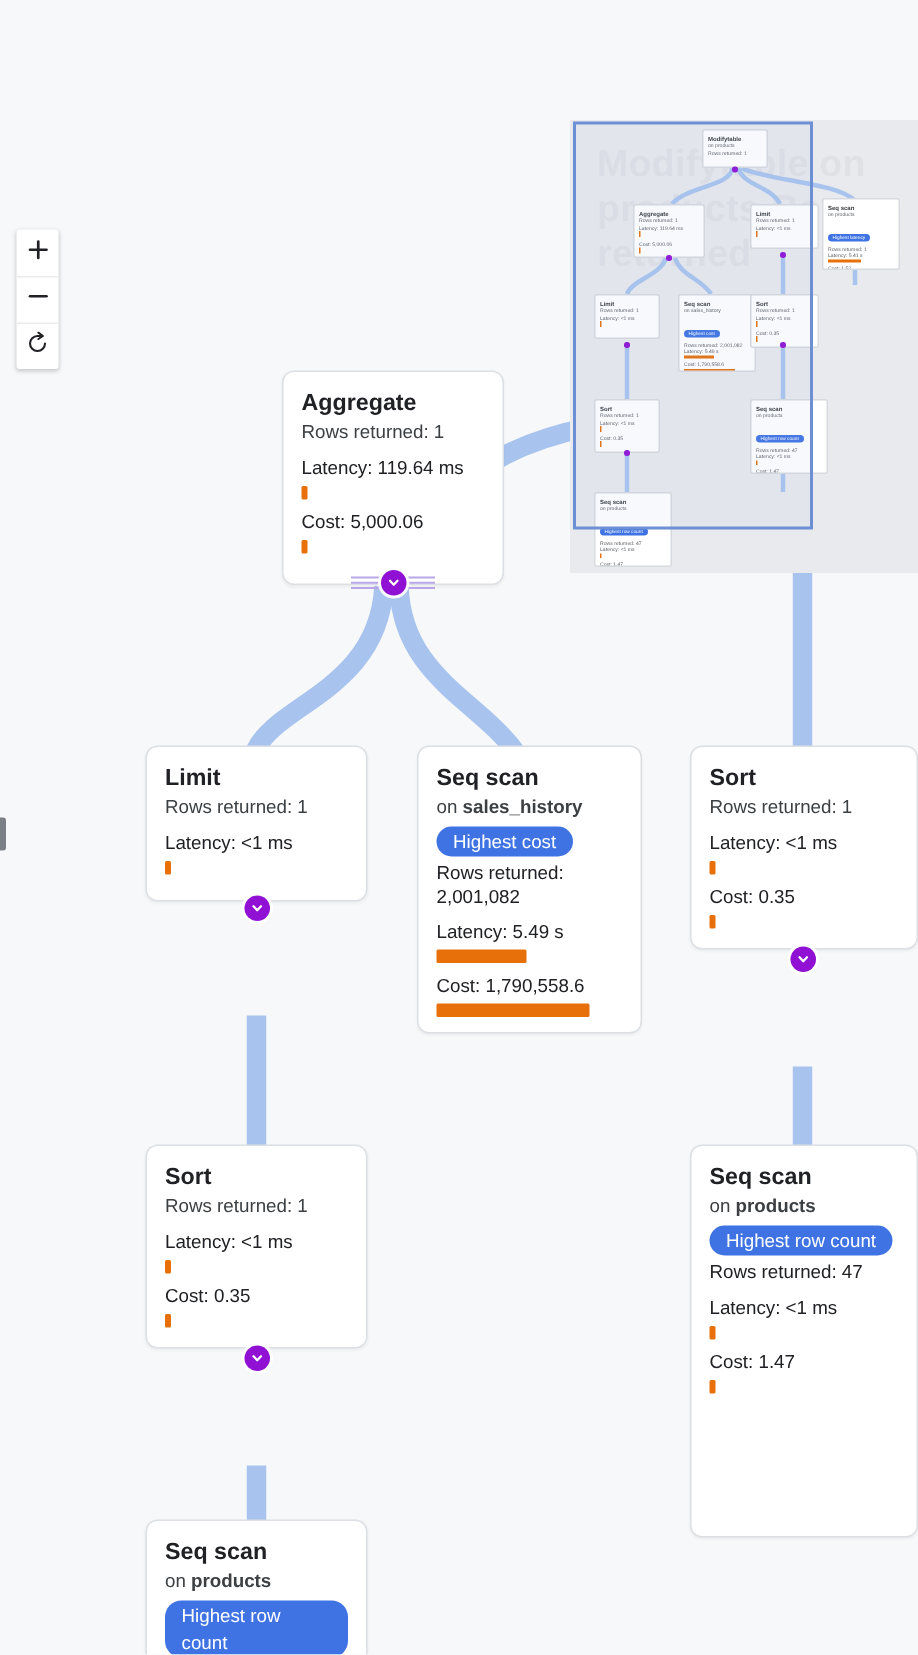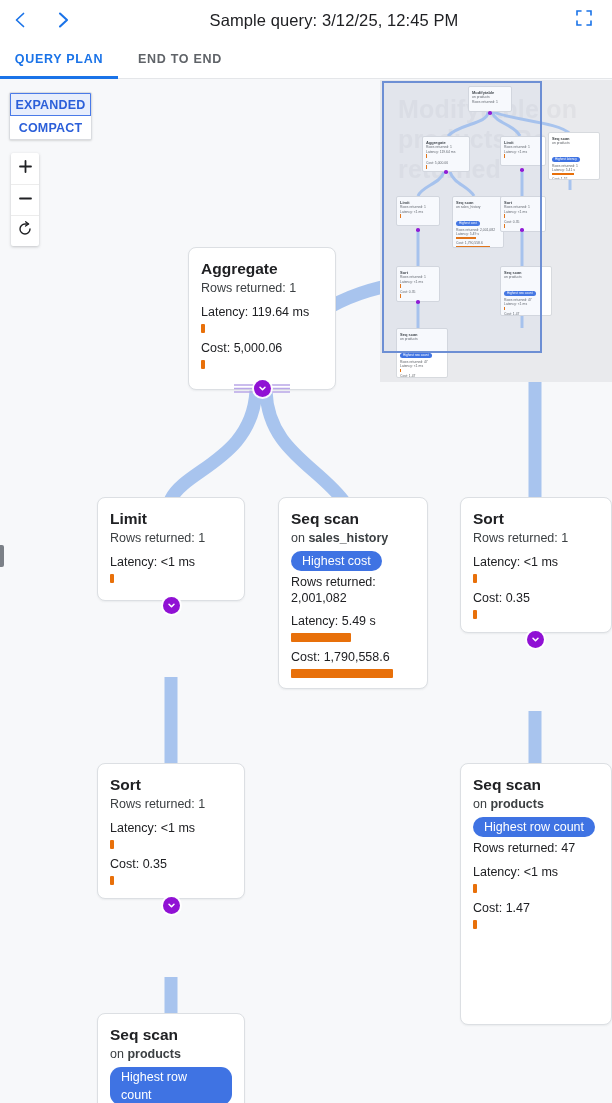--- a/index.html
+++ b/index.html
@@ -139,73 +139,41 @@
   .mini-view {
     position: absolute; left: 2px; top: 1px; width: 160px; height: 272px;
     border: 2px solid #6d8fd4; background: rgba(150,175,225,.08);
   }
 </style>
 </head>
 <body>
 
 <div id="app">
 
-  <div class="header">
-    <div class="nav-arrow">
-      <span>
-        <svg width="20" height="20" viewBox="0 0 20 20">
-            <path d="M12.5 3.5 L5.5 10 L12.5 16.5" fill="none" stroke="#1a73e8" stroke-width="1.7" stroke-linecap="round" stroke-linejoin="round"></path>
-          </svg>
-      </span>
-    </div>
-    <div class="nav-arrow">
-      <span>
-        <svg width="20" height="20" viewBox="0 0 20 20">
-            <path d="M7 3.5 L14 10 L7 16.5" fill="none" stroke="#1a73e8" stroke-width="2.1" stroke-linecap="round" stroke-linejoin="round"></path>
-          </svg>
-      </span>
-    </div>
-    <div class="header-title">Sample query: 3/12/25, 12:45 PM</div>
-    <div class="fullscreen-btn">
-      <span>
-        <svg width="16" height="16" viewBox="0 0 16 16">
-          <path d="M1 5 V1 H5 M11 1 H15 V5 M15 11 V15 H11 M5 15 H1 V11" fill="none" stroke="#1a73e8" stroke-width="1.6" stroke-linecap="round"></path>
-        </svg>
-      </span>
-    </div>
-  </div>
-
-  <div class="tabbar">
-    <div class="tab active" id="tab-query-plan">QUERY PLAN</div>
-    <div class="tab" id="tab-end-to-end">END TO END</div>
-  </div>
+
 
   <div class="canvas">
 
     <svg class="edges">
 
       <path d="M262,300 C290,248 330,218 392,206" fill="none" stroke="#a8c4ee" stroke-width="13" stroke-linecap="butt"></path>
 
       <path d="M256,312 C252,380 186,390 171,420 L171,500" fill="none" stroke="#a8c4ee" stroke-width="13"></path>
 
       <path d="M266,312 C268,372 320,388 345,424 L352,500" fill="none" stroke="#a8c4ee" stroke-width="13"></path>
 
       <path d="M535,210 L535,500" fill="none" stroke="#a8c4ee" stroke-width="13"></path>
 
       <path d="M171,598 L171,770" fill="none" stroke="#a8c4ee" stroke-width="13"></path>
 
       <path d="M171,898 L171,1018" fill="none" stroke="#a8c4ee" stroke-width="13"></path>
 
       <path d="M535,632 L535,766" fill="none" stroke="#a8c4ee" stroke-width="13"></path>
     </svg>
 
-    <div class="mode-toggle">
-      <div class="mode-btn selected">EXPANDED</div>
-      <div class="mode-btn">COMPACT</div>
-    </div>
 
     <div class="zoom-controls">
       <div class="zoom-btn">
         <span>
           <svg width="15" height="15" viewBox="0 0 15 15">
               <path d="M7.5 2 V13 M2 7.5 H13" stroke="#202124" stroke-width="1.8" stroke-linecap="round"></path>
             </svg>
         </span>
       </div>
       <div class="zoom-btn">

